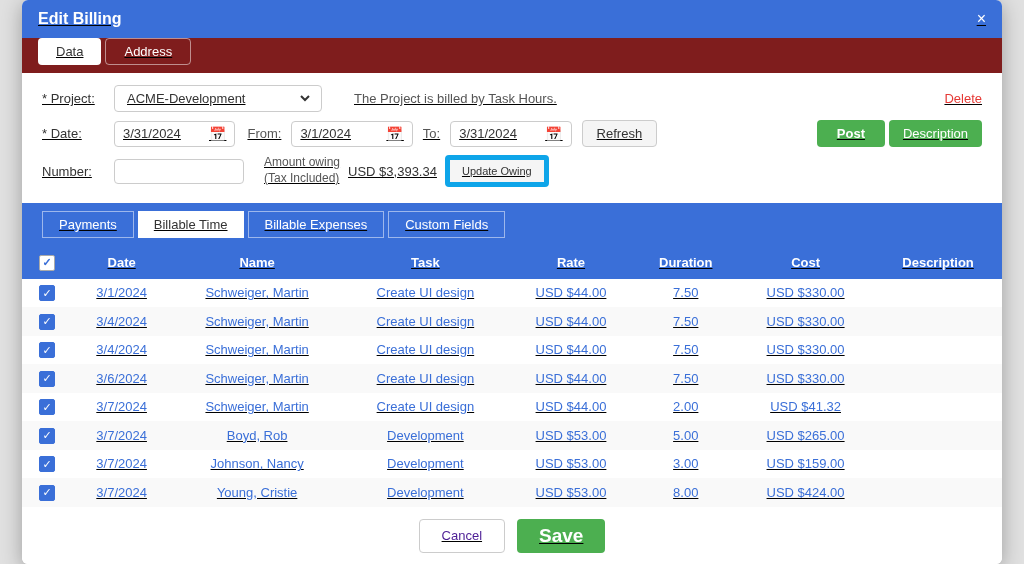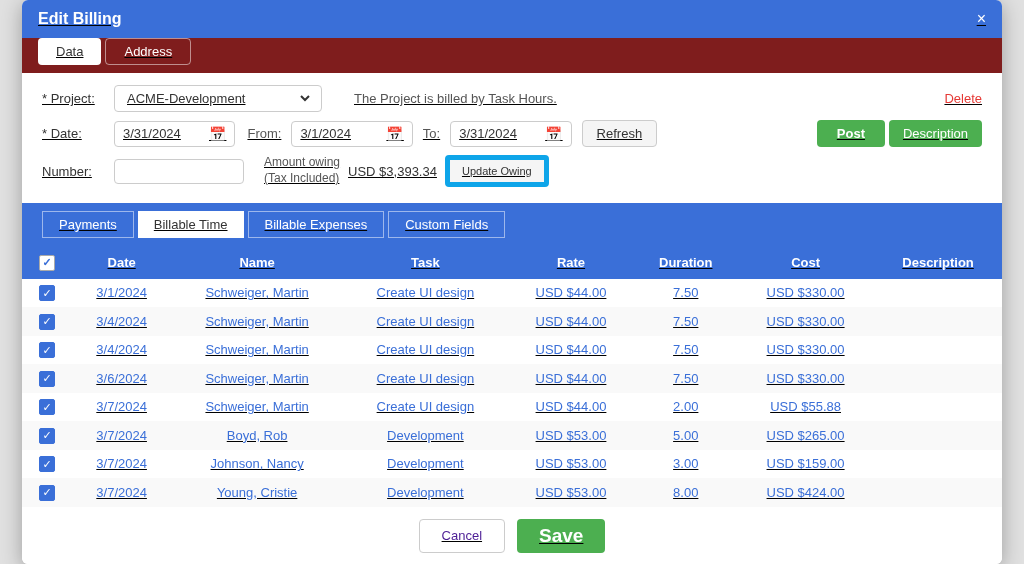--- a/index.html
+++ b/index.html
@@ -454,21 +454,21 @@
   </tr>
             <tr>
     <td class="checkbox-cell">
       <div class="check-box">✓</div>
     </td>
     <td>3/7/2024</td>
     <td>Schweiger, Martin</td>
     <td>Create UI design</td>
     <td>USD $44.00</td>
     <td>2.00</td>
-    <td>USD $55.88</td>
+    <td>USD $41.32</td>
     <td></td>
   </tr>
             <tr>
     <td class="checkbox-cell">
       <div class="check-box">✓</div>
     </td>
     <td>3/7/2024</td>
     <td>Boyd, Rob</td>
     <td>Development</td>
     <td>USD $53.00</td>

